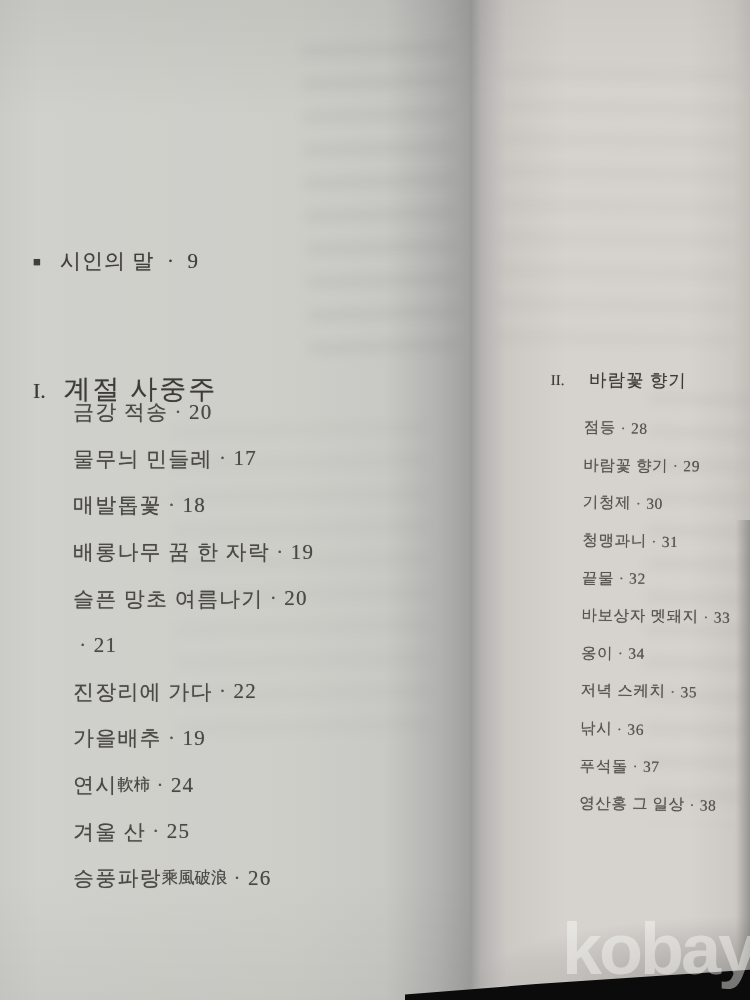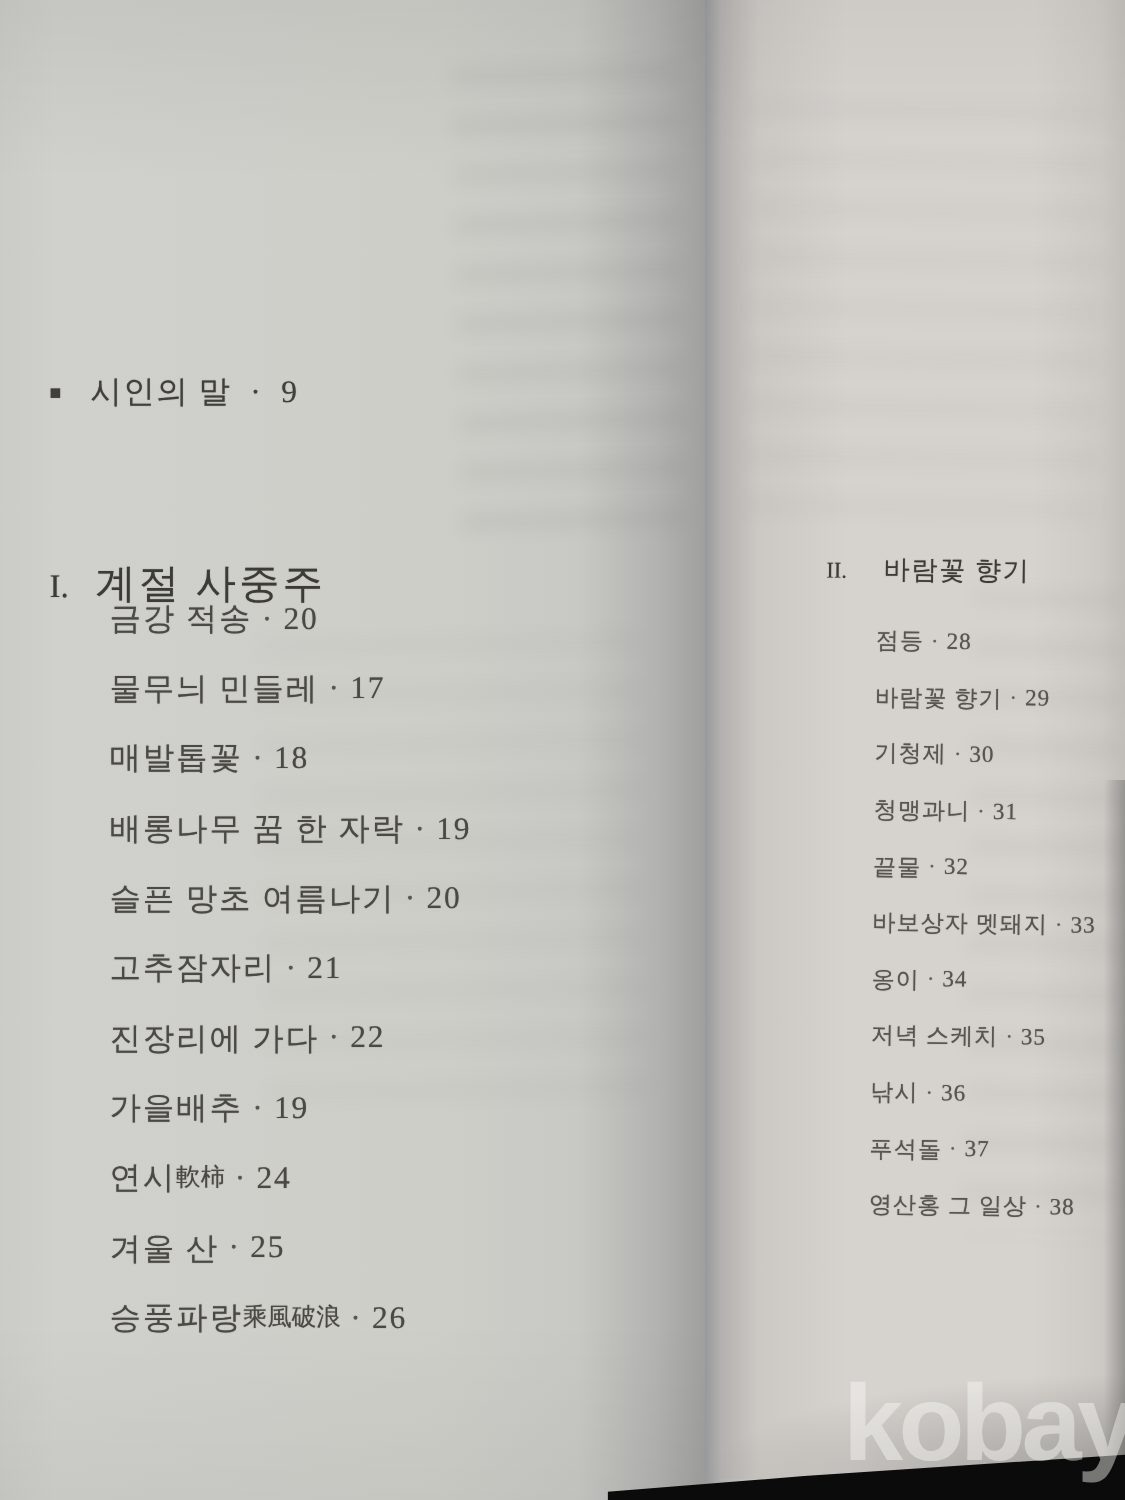--- a/index.html
+++ b/index.html
@@ -135,21 +135,20 @@
         <span class="dot">·</span>
         <span class="p">19</span>
     </div>
     <div class="row">
       <span class="t">슬픈 망초 여름나기</span>
         <span class="h"></span>
         <span class="dot">·</span>
         <span class="p">20</span>
     </div>
     <div class="row">
-      <span class="t">고추잠자리</span>
         <span class="h"></span>
         <span class="dot">·</span>
         <span class="p">21</span>
     </div>
     <div class="row">
       <span class="t">진장리에 가다</span>
         <span class="h"></span>
         <span class="dot">·</span>
         <span class="p">22</span>
     </div>

